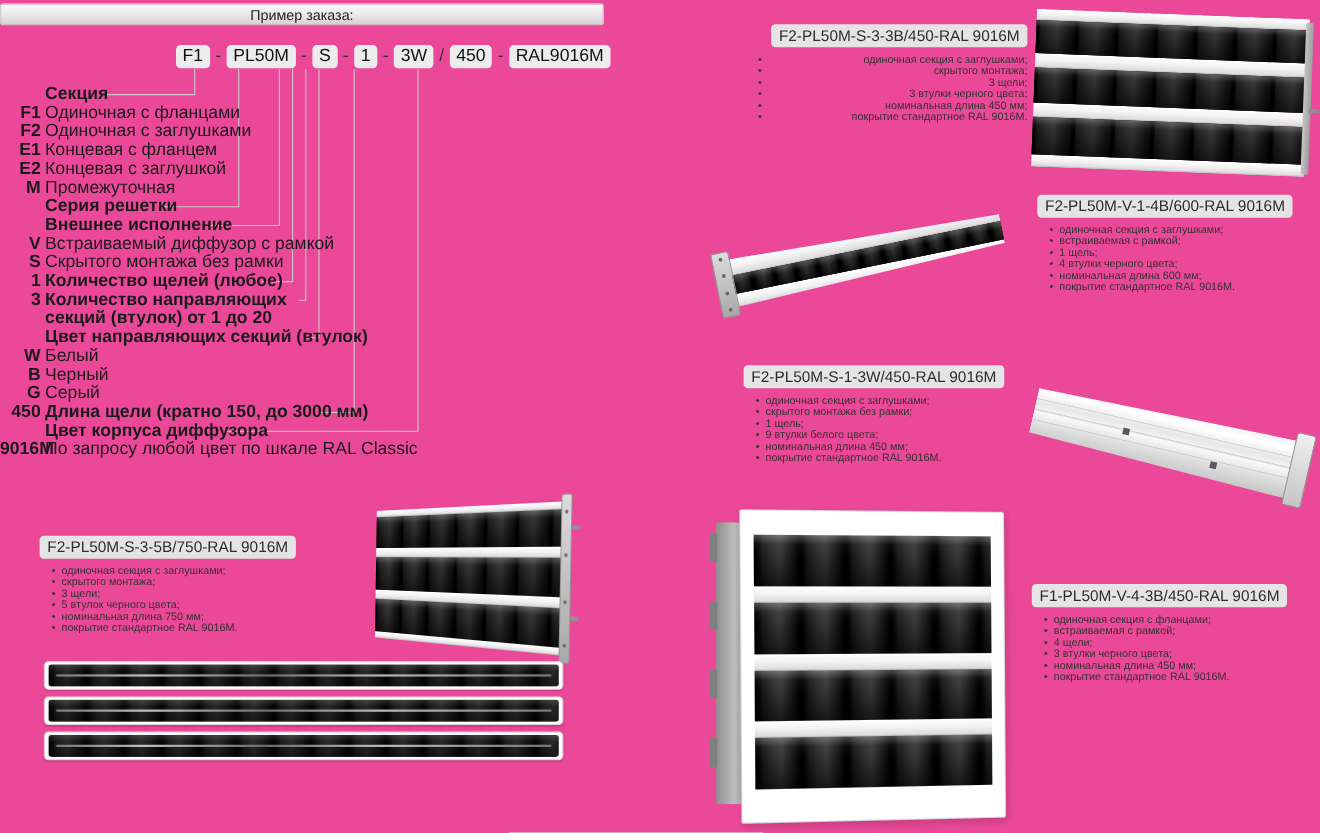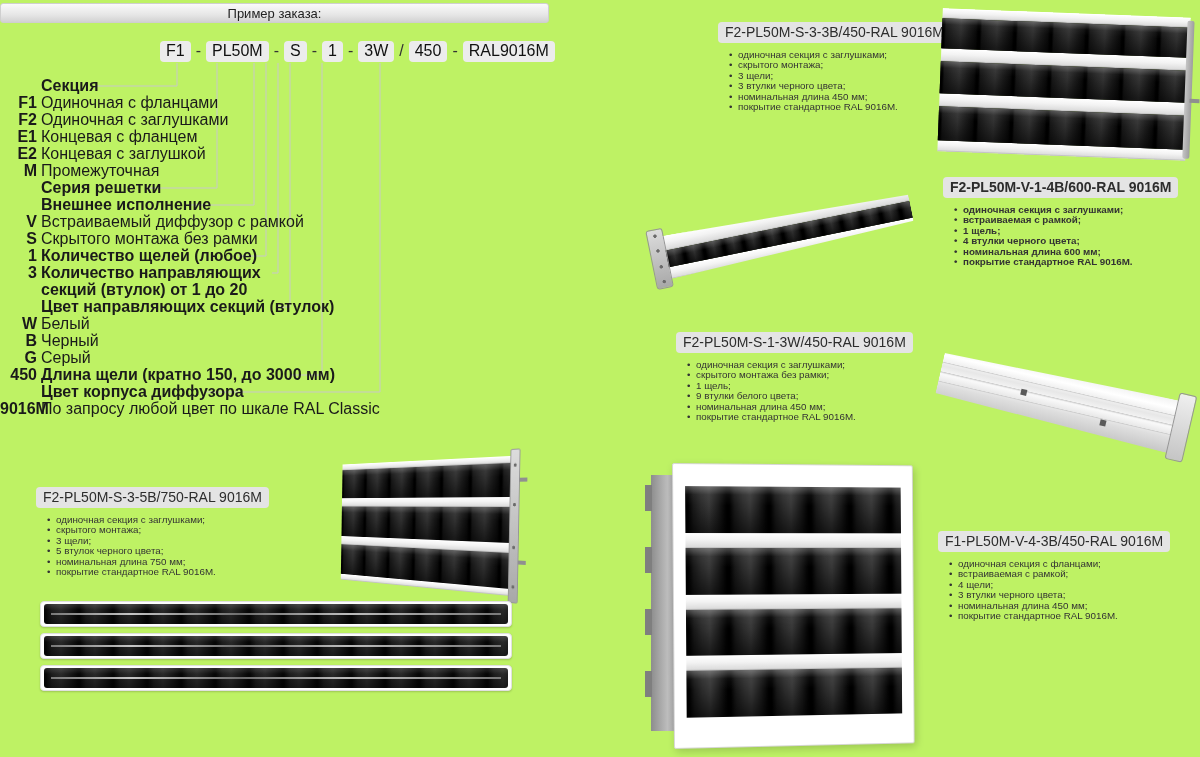--- a/index.html
+++ b/index.html
@@ -1,18 +1,18 @@
 <!DOCTYPE html>
 <html><head>
 <meta charset="utf-8">
 <style>
   * { box-sizing: border-box; margin: 0; padding: 0; }
   html,body { background:#fff; }
   body { font-family:"Liberation Sans","DejaVu Sans",sans-serif; color:#1a1a1a; }
-  .page { position:relative; width:1200px; height:757px; background:#bef264; overflow:hidden; }
+  .page { position:relative; width:1200px; height:757px; background:#ec4899; overflow:hidden; }
 
   
   .order-header { position:absolute; left:0; top:3px; width:549px; height:20px;
     background:linear-gradient(180deg,#fafafa 0%,#e6e6e6 60%,#d2d2d2 100%);
     border:1px solid #cfcfcf; border-radius:3px;
     display:flex; align-items:center; justify-content:center;
     font-size:13px; color:#222; }
 
   
   .order-code { position:absolute; left:160px; top:40px; height:22px;
@@ -238,33 +238,33 @@
     <div class="legend-row hdr">
         <span class="legend-key"></span>
         <span class="legend-desc">Цвет корпуса диффузора</span>
       </div>
     <div class="legend-row">
         <span class="legend-key">9016M</span>
         <span class="legend-desc">По запросу любой цвет по шкале RAL Classic</span>
       </div>
   </div>
 
-  <div class="pblock" style="left:718px; top:22px;">
+  <div class="pblock" style="left:678px; top:22px;text-align:right;">
     <div class="ptitle">F2-PL50M-S-3-3B/450-RAL 9016M</div>
     <ul class="pbullets">
       <li>одиночная секция с заглушками;</li>
       <li>скрытого монтажа;</li>
       <li>3 щели;</li>
       <li>3 втулки черного цвета;</li>
       <li>номинальная длина 450 мм;</li>
       <li>покрытие стандартное RAL 9016M.</li>
     </ul>
   </div>
 
-  <div class="pblock" style="left:943px; top:177px;font-weight:bold;">
+  <div class="pblock" style="left:943px; top:177px;">
     <div class="ptitle">F2-PL50M-V-1-4B/600-RAL 9016M</div>
     <ul class="pbullets">
       <li>одиночная секция с заглушками;</li>
       <li>встраиваемая с рамкой;</li>
       <li>1 щель;</li>
       <li>4 втулки черного цвета;</li>
       <li>номинальная длина 600 мм;</li>
       <li>покрытие стандартное RAL 9016M.</li>
     </ul>
   </div>

